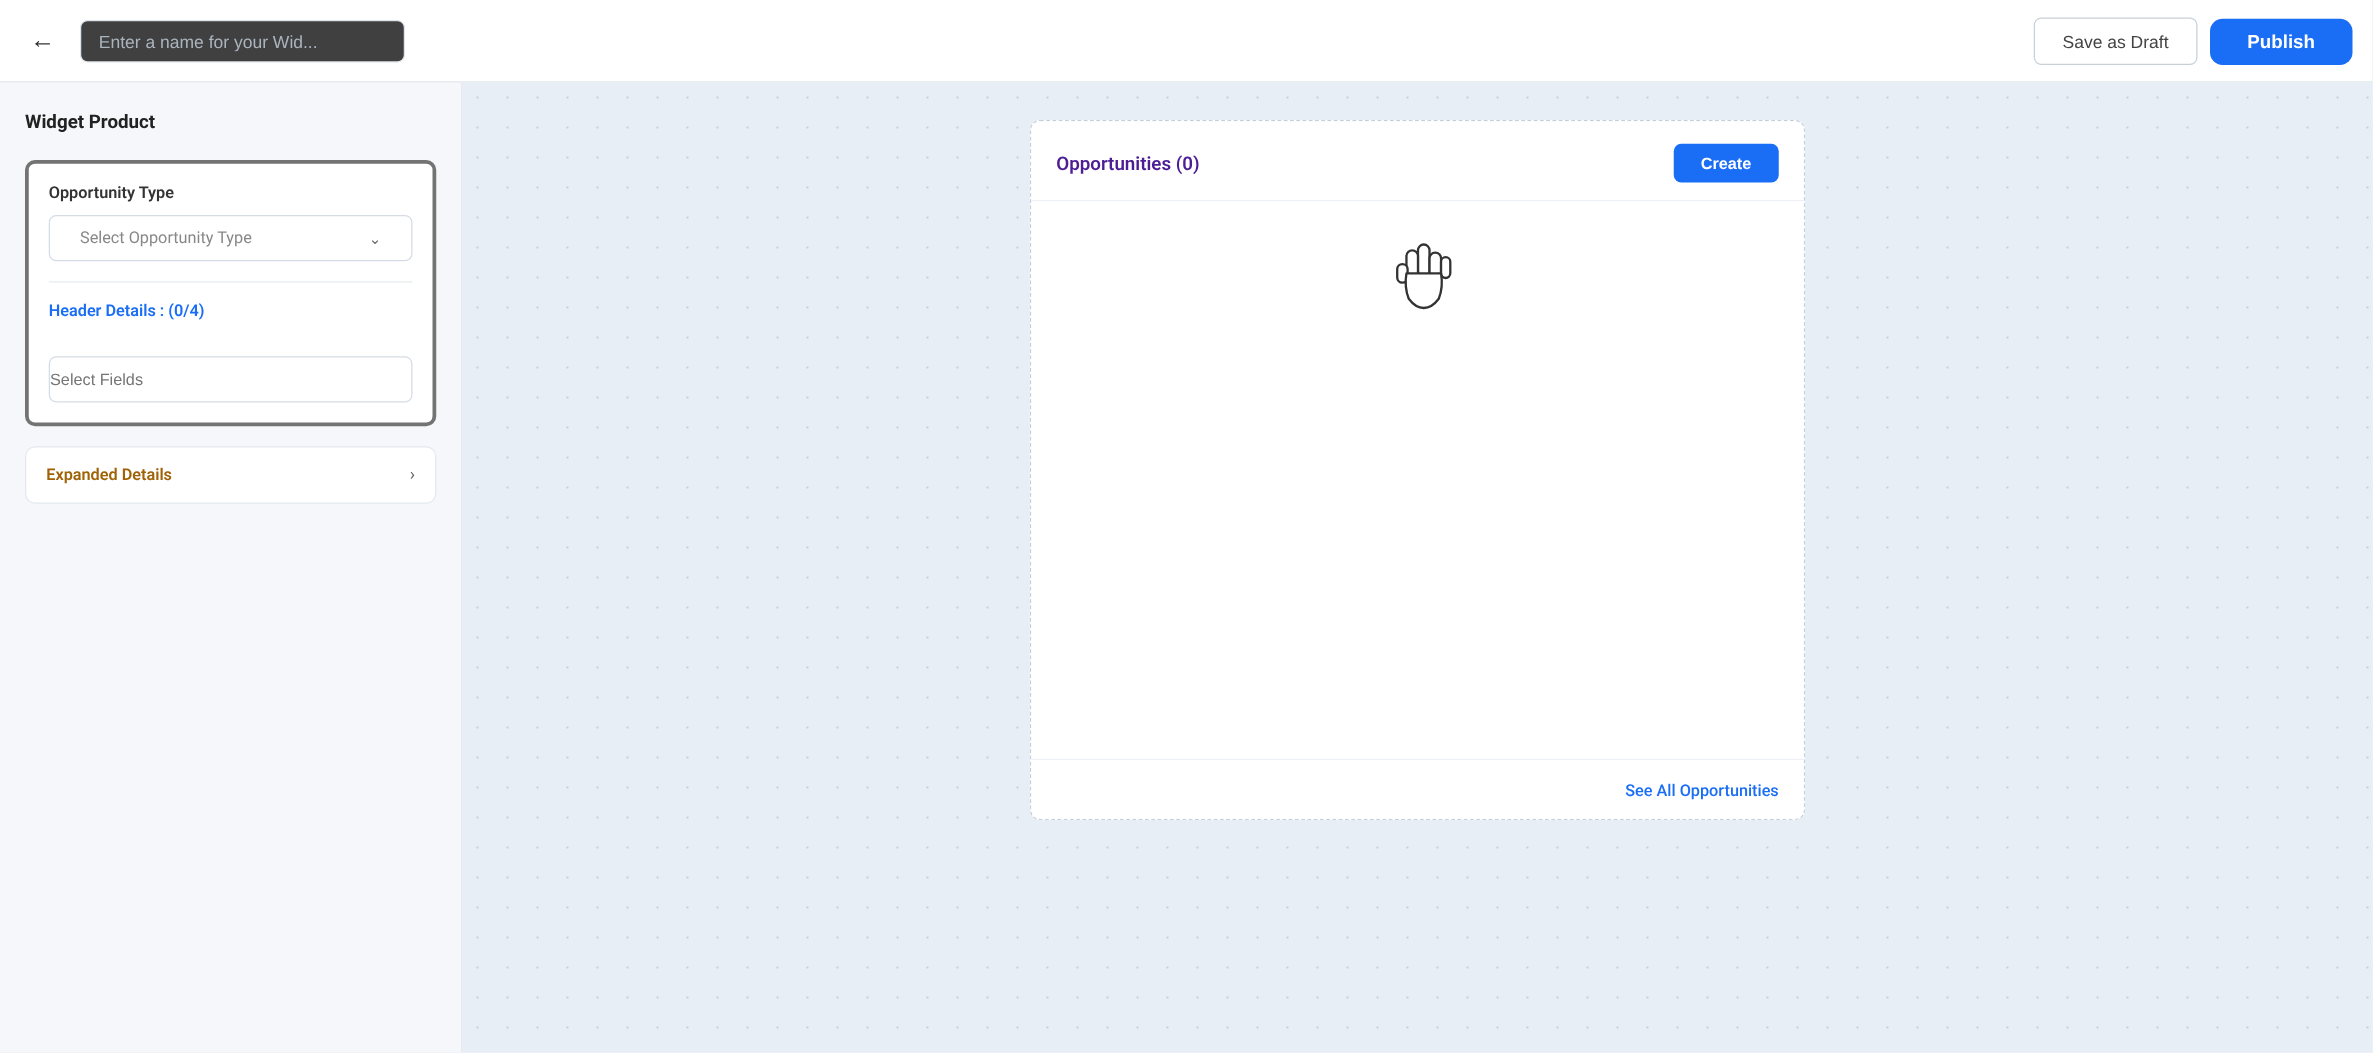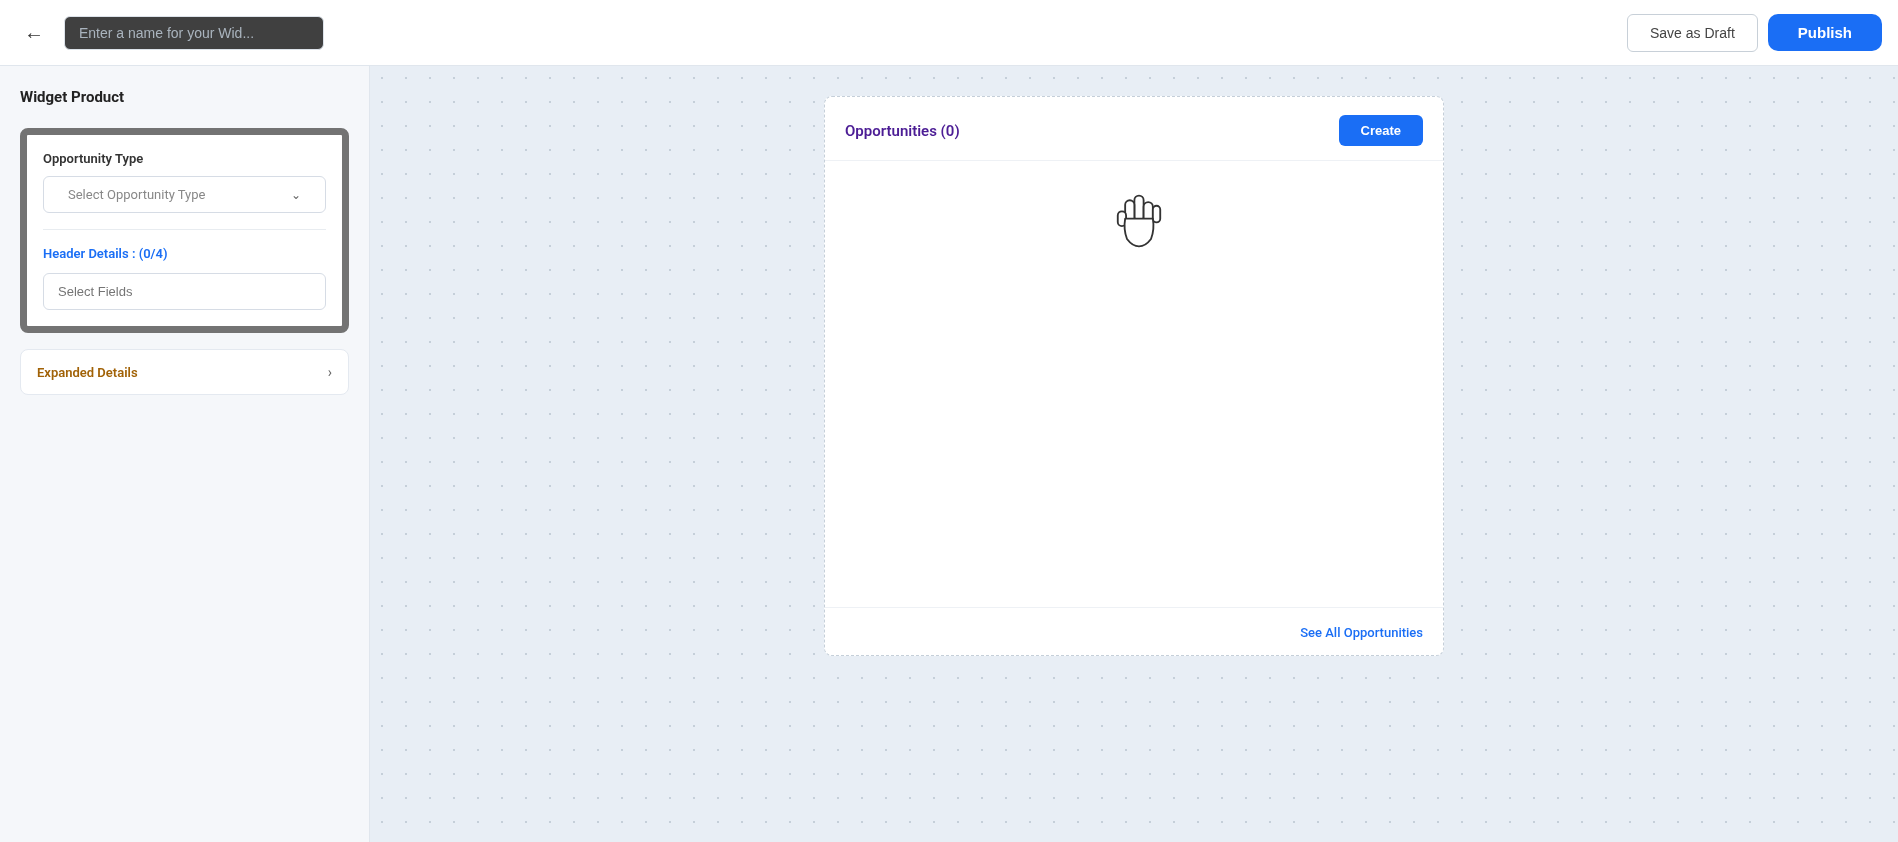--- a/index.html
+++ b/index.html
@@ -42,21 +42,21 @@
       color: #aab4be;
       width: 260px;
       outline: none;
       background: #404040;
     }
     .name-input::placeholder { color: #aab4be; }
     .topbar-actions {
       margin-left: auto;
       display: flex;
       gap: 10px;
-      align-items: center;
+      align-items: flex-end;
     }
     .save-draft-btn {
       background: #fff;
       border: 1px solid #c8d0d8;
       border-radius: 6px;
       padding: 10px 22px;
       font-size: 14px;
       color: #444;
       cursor: pointer;
     }
@@ -86,21 +86,21 @@
       padding: 22px 20px;
     }
     .sidebar-title {
       font-size: 15px;
       font-weight: 700;
       color: #222;
       margin-bottom: 22px;
     }
     .form-section {
       background: #fff;
-      border: 7px solid #737373;
+      border: 3px solid #737373;
       border-radius: 8px;
       padding: 16px;
     }
     .form-label {
       font-size: 13px;
       font-weight: 600;
       color: #333;
       margin-bottom: 10px;
     }
     .select-dropdown {
@@ -122,26 +122,26 @@
     }
     .form-divider {
       border: none;
       border-top: 1px solid #e8ecf0;
       margin: 16px 0;
     }
     .header-label {
       font-size: 13px;
       font-weight: 600;
       color: #1a6ef5;
-      margin-bottom: 12px;
+      margin-bottom: 28px;
     }
     .select-fields-input {
       border: 1px solid #d6dce5;
       border-radius: 6px;
-      padding: 10px 14px;
+      padding: 10px 0;
       font-size: 13px;
       color: #0f172a;
       width: 100%;
       outline: none;
       background: #fff;
     }
     .expanded-details-row {
       display: flex;
       align-items: center;
       justify-content: space-between;

